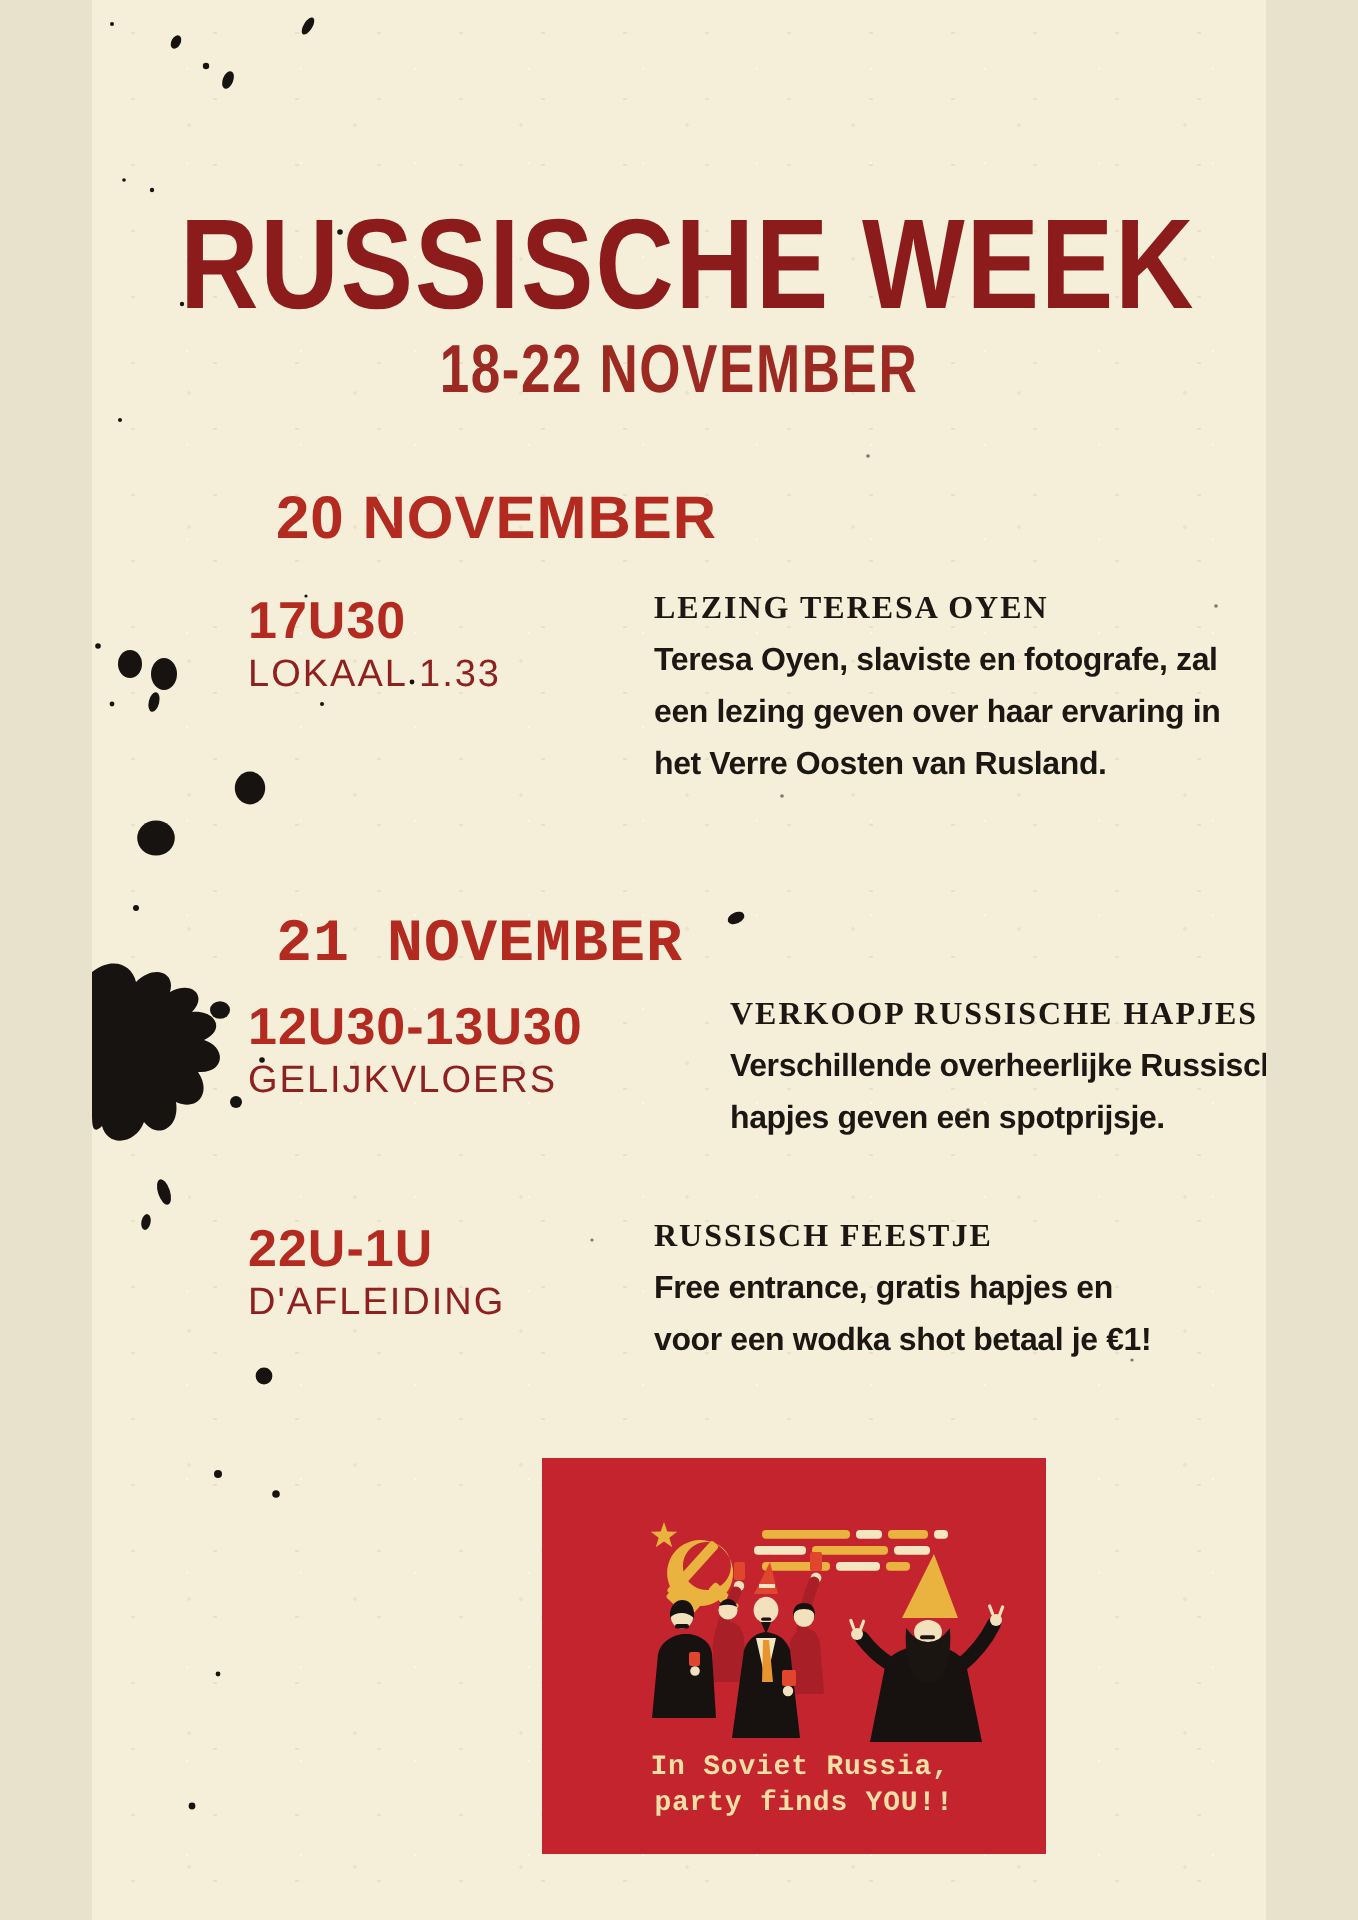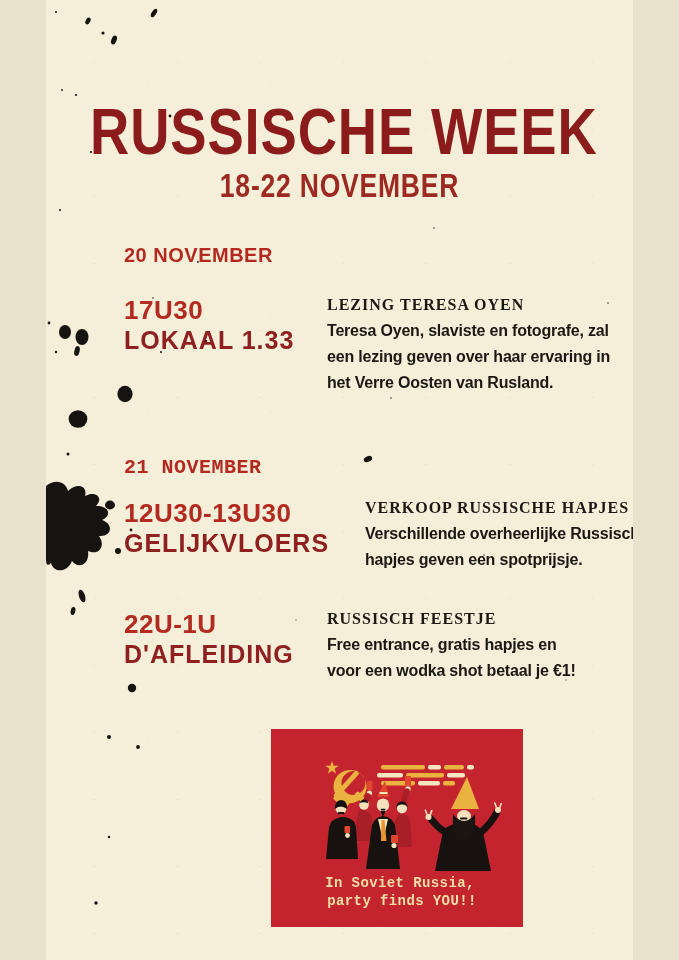--- a/index.html
+++ b/index.html
@@ -21,36 +21,36 @@
     color:var(--title-maroon,#8c1b1b);
     transform:scaleX(.85);transform-origin:50% 50%;white-space:nowrap;
   }
   .subtitle{
     position:absolute;top:168px;left:0;width:100%;text-align:center;
     font-size:34px;font-weight:bold;letter-spacing:1px;line-height:1;
     color:var(--subtitle-red,#9c2a22);
     transform:scaleX(.78);transform-origin:50% 50%;white-space:nowrap;
   }
   .section-header{
-    position:absolute;left:78px;font-size:20px;font-weight:bold;line-height:1;
+    position:absolute;left:92px;font-size:30px;font-weight:bold;line-height:1;
     letter-spacing:.5px;color:var(--accent-red,#b32a20);white-space:nowrap;
   }
   #section-header-1{top:245px;}
   #section-header-2{top:458px;font-family:Liberation Mono, monospace;}
   .event{position:absolute;left:78px;display:flex;width:565px;justify-content:space-between;}
   #event-1{top:297px;}
   #event-2{top:500px;gap:38px;}
   #event-3{top:611px;}
   .event-left{width:203px;flex:none;}
   .event-time{
     font-size:26px;font-weight:bold;line-height:1;letter-spacing:.5px;
     color:var(--accent-red,#b32a20);white-space:nowrap;
   }
   .event-location{
-    font-size:25px;font-weight:bold;line-height:1;letter-spacing:1px;
+    font-size:19px;font-weight:normal;line-height:1;letter-spacing:1px;
     color:var(--location-maroon,#8e2020);margin-top:5px;white-space:nowrap;
   }
   .event-right{flex:1;min-width:0;}
   .event-title{
     font-size:16px;font-weight:bold;line-height:1;letter-spacing:1px;
     color:var(--text-black,#1c1713);white-space:nowrap;font-family:Liberation Serif, serif;
   }
   .event-desc{
     font-size:16px;font-weight:bold;line-height:26px;letter-spacing:-.2px;
     color:var(--text-black,#1c1713);margin-top:5px;white-space:pre-line;

